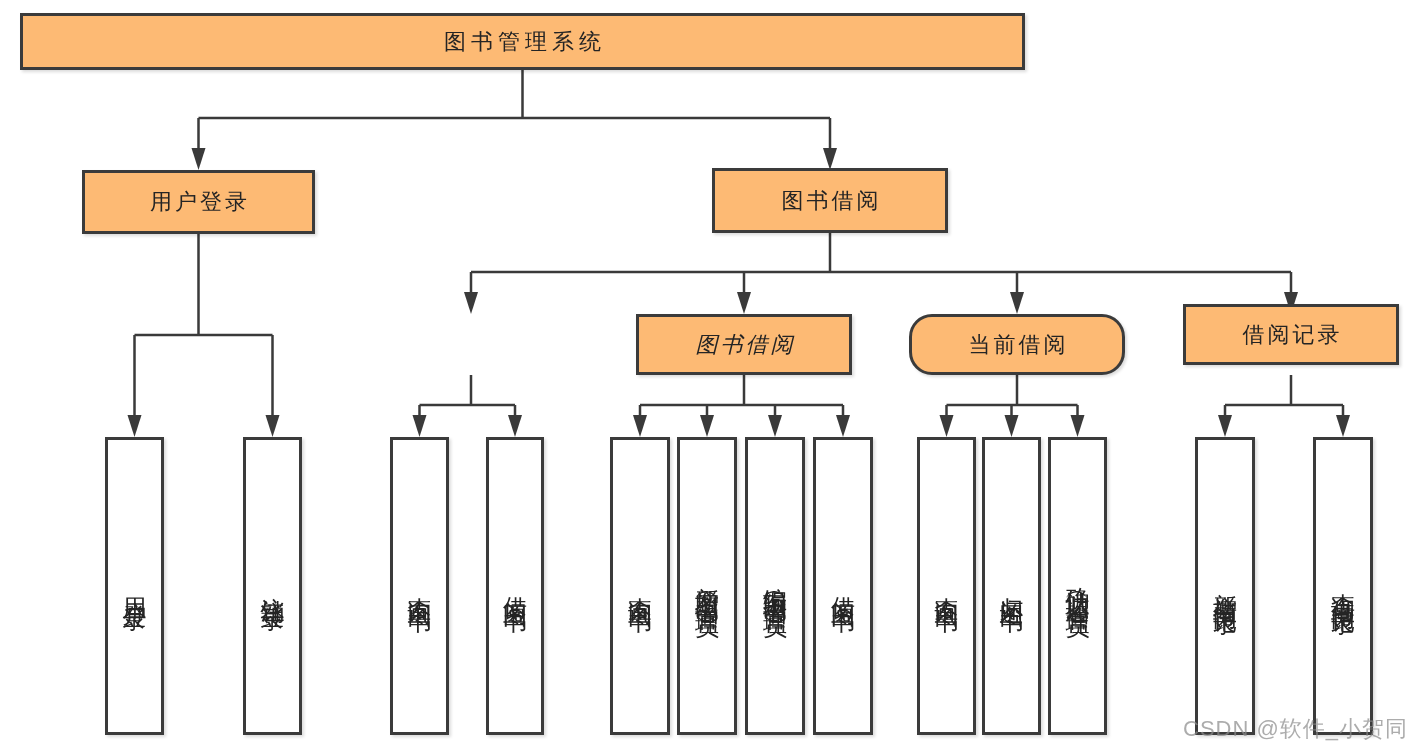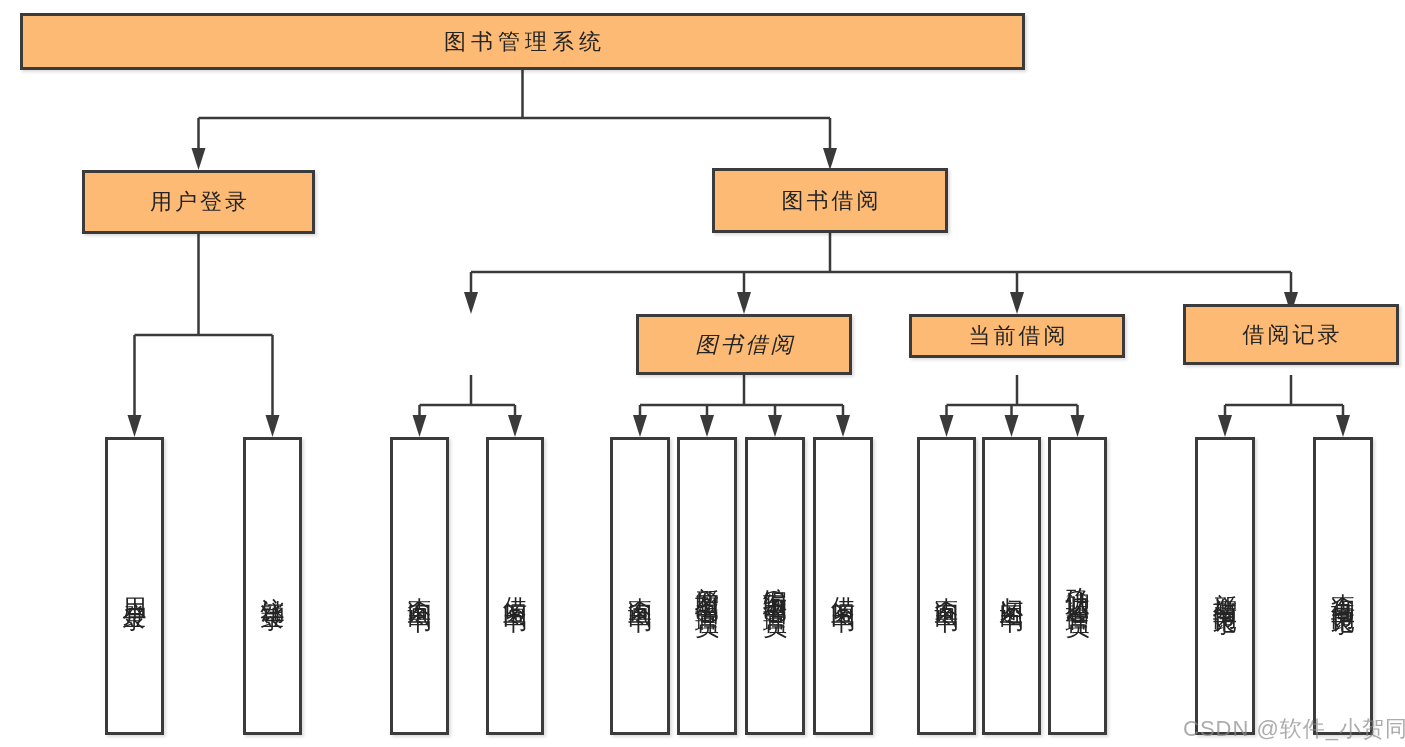--- a/index.html
+++ b/index.html
@@ -118,21 +118,21 @@
     <polygon points="1218,415 1232,415 1225,437"></polygon>
     <polygon points="1336,415 1350,415 1343,437"></polygon>
   </svg>
 
   <div class="box root" style="left:20px; top:13px; width:1005px; height:57px;">图书管理系统</div>
 
   <div class="box" style="left:82px; top:170px; width:233px; height:64px;">用户登录</div>
   <div class="box" style="left:712px; top:168px; width:236px; height:65px;">图书借阅</div>
 
   <div class="box" style="left:636px; top:314px; width:216px; height:61px;font-style:italic;">图书借阅</div>
-  <div class="box" style="left:909px; top:314px; width:216px; height:44px;">当前借阅</div>
+  <div class="box" style="left:909px; top:314px; width:216px; height:61px;border-radius:23px;">当前借阅</div>
   <div class="box" style="left:1183px; top:304px; width:216px; height:61px;">借阅记录</div>
 
   <div class="vbox" style="left:105px; width:59px;">
     <span>用户登录</span>
   </div>
   <div class="vbox" style="left:243px; width:59px;">
     <span>注销登录</span>
   </div>
 
   <div class="vbox" style="left:390px; width:59px;">

